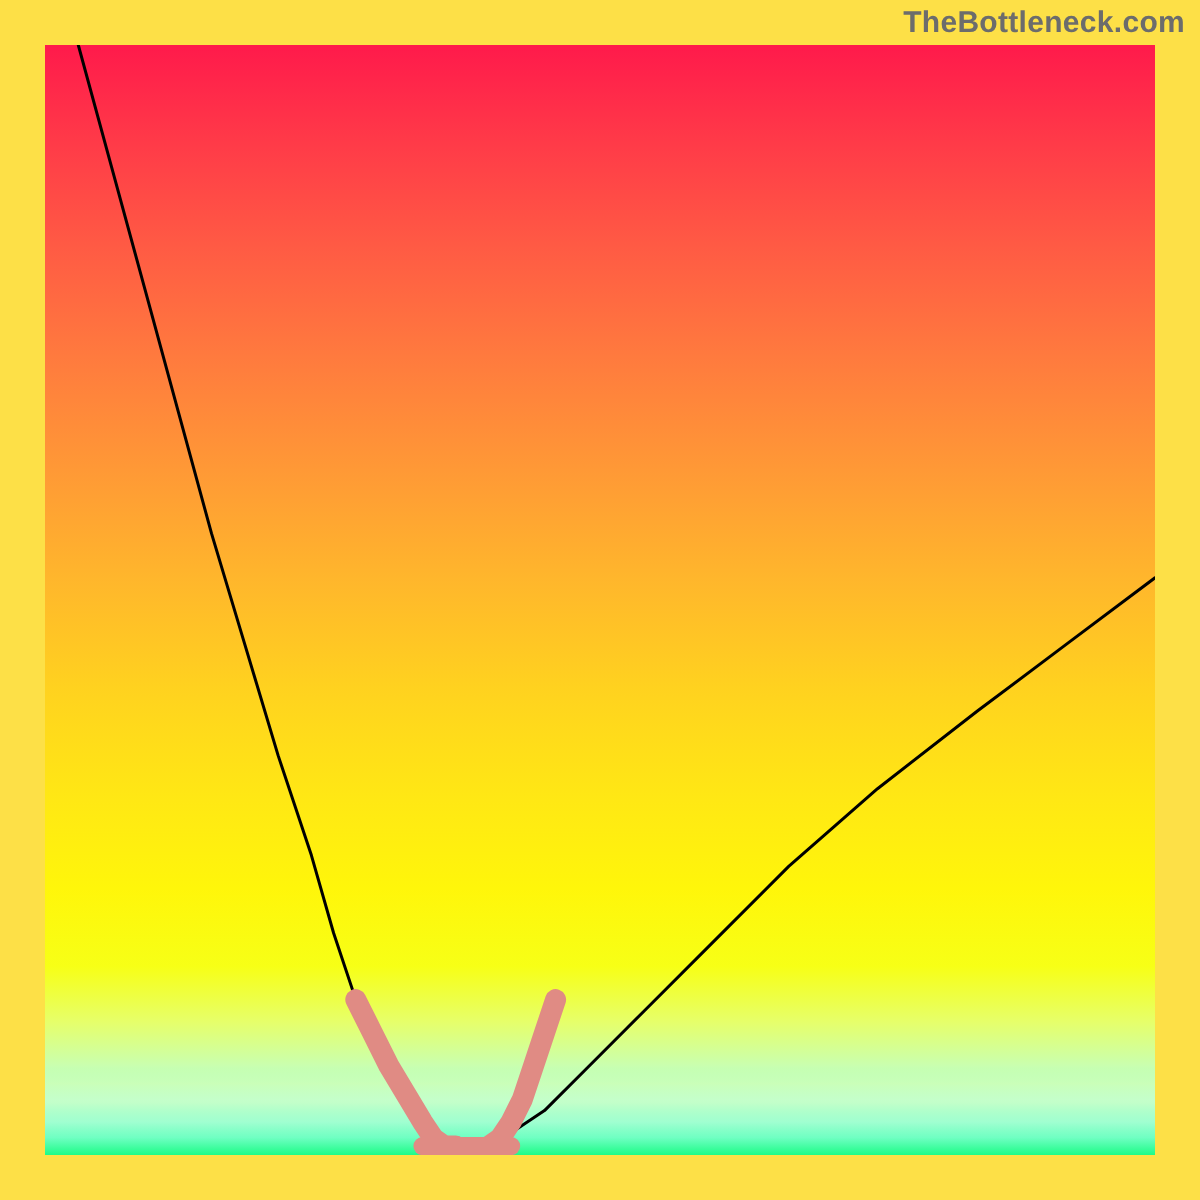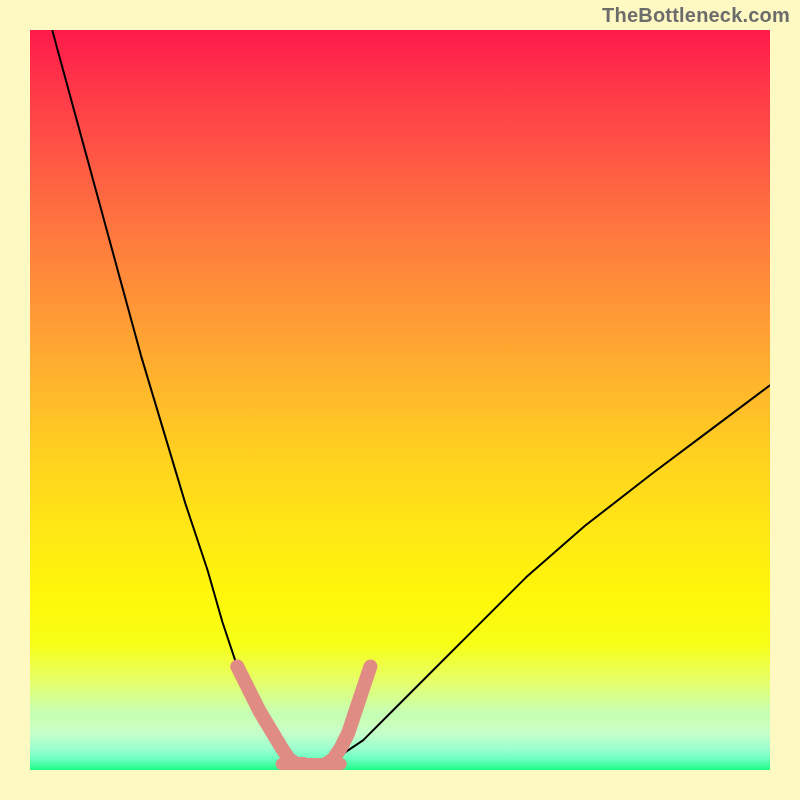--- a/index.html
+++ b/index.html
@@ -10,21 +10,21 @@
     overflow: hidden;
     background: #000;
     font-family: Arial, Helvetica, sans-serif;
   }
   .frame {
     position: absolute;
     top: 0;
     left: 0;
     width: 800px;
     height: 800px;
-    background: #fef9c3;
+    background: #fde047;
     text-align: right;
   }
   .plot-area {
     position: absolute;
     top: 30px;
     left: 30px;
     width: 740px;
     height: 740px;
     overflow: hidden;
   }

